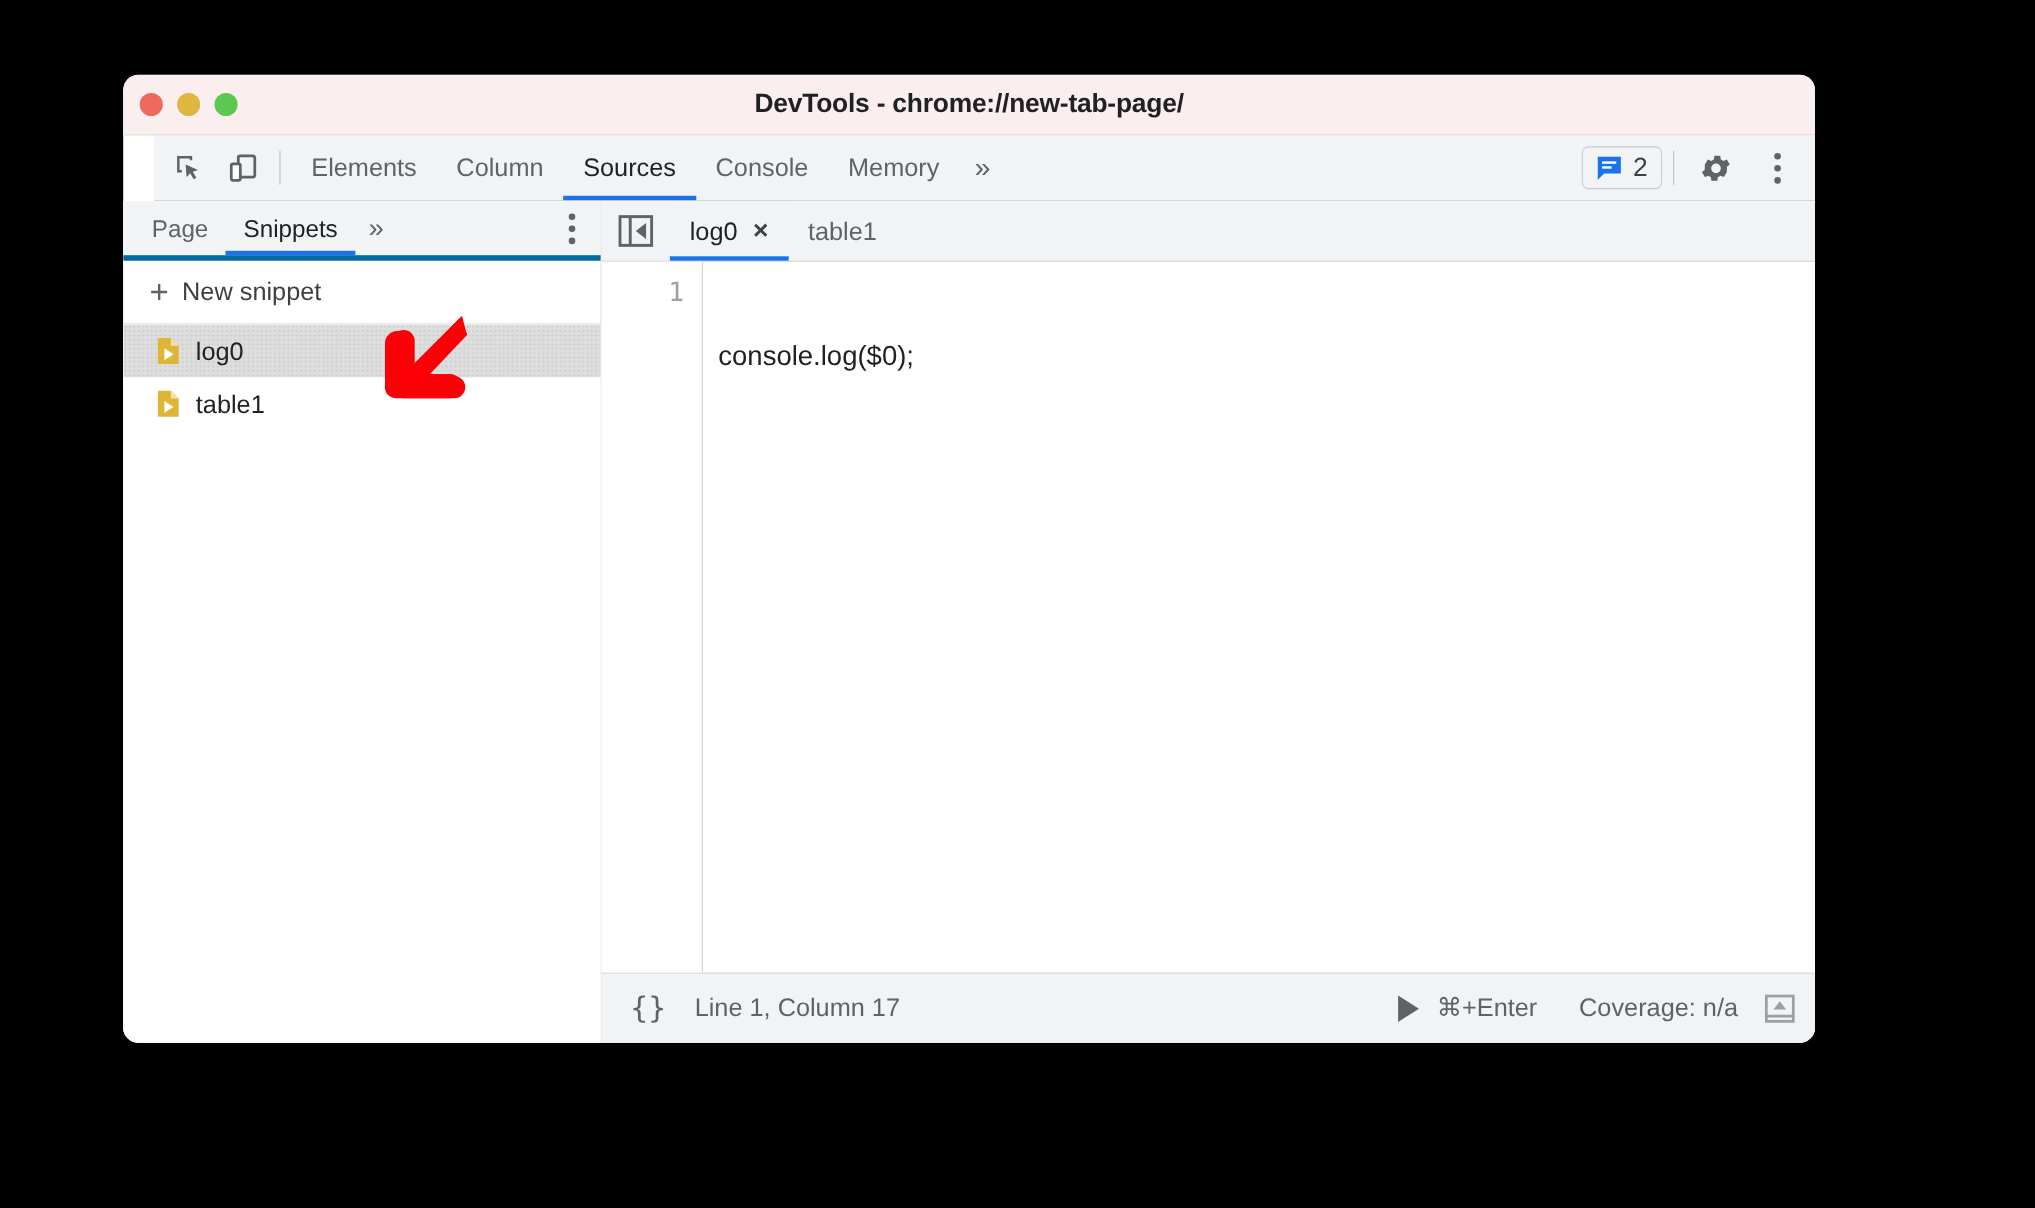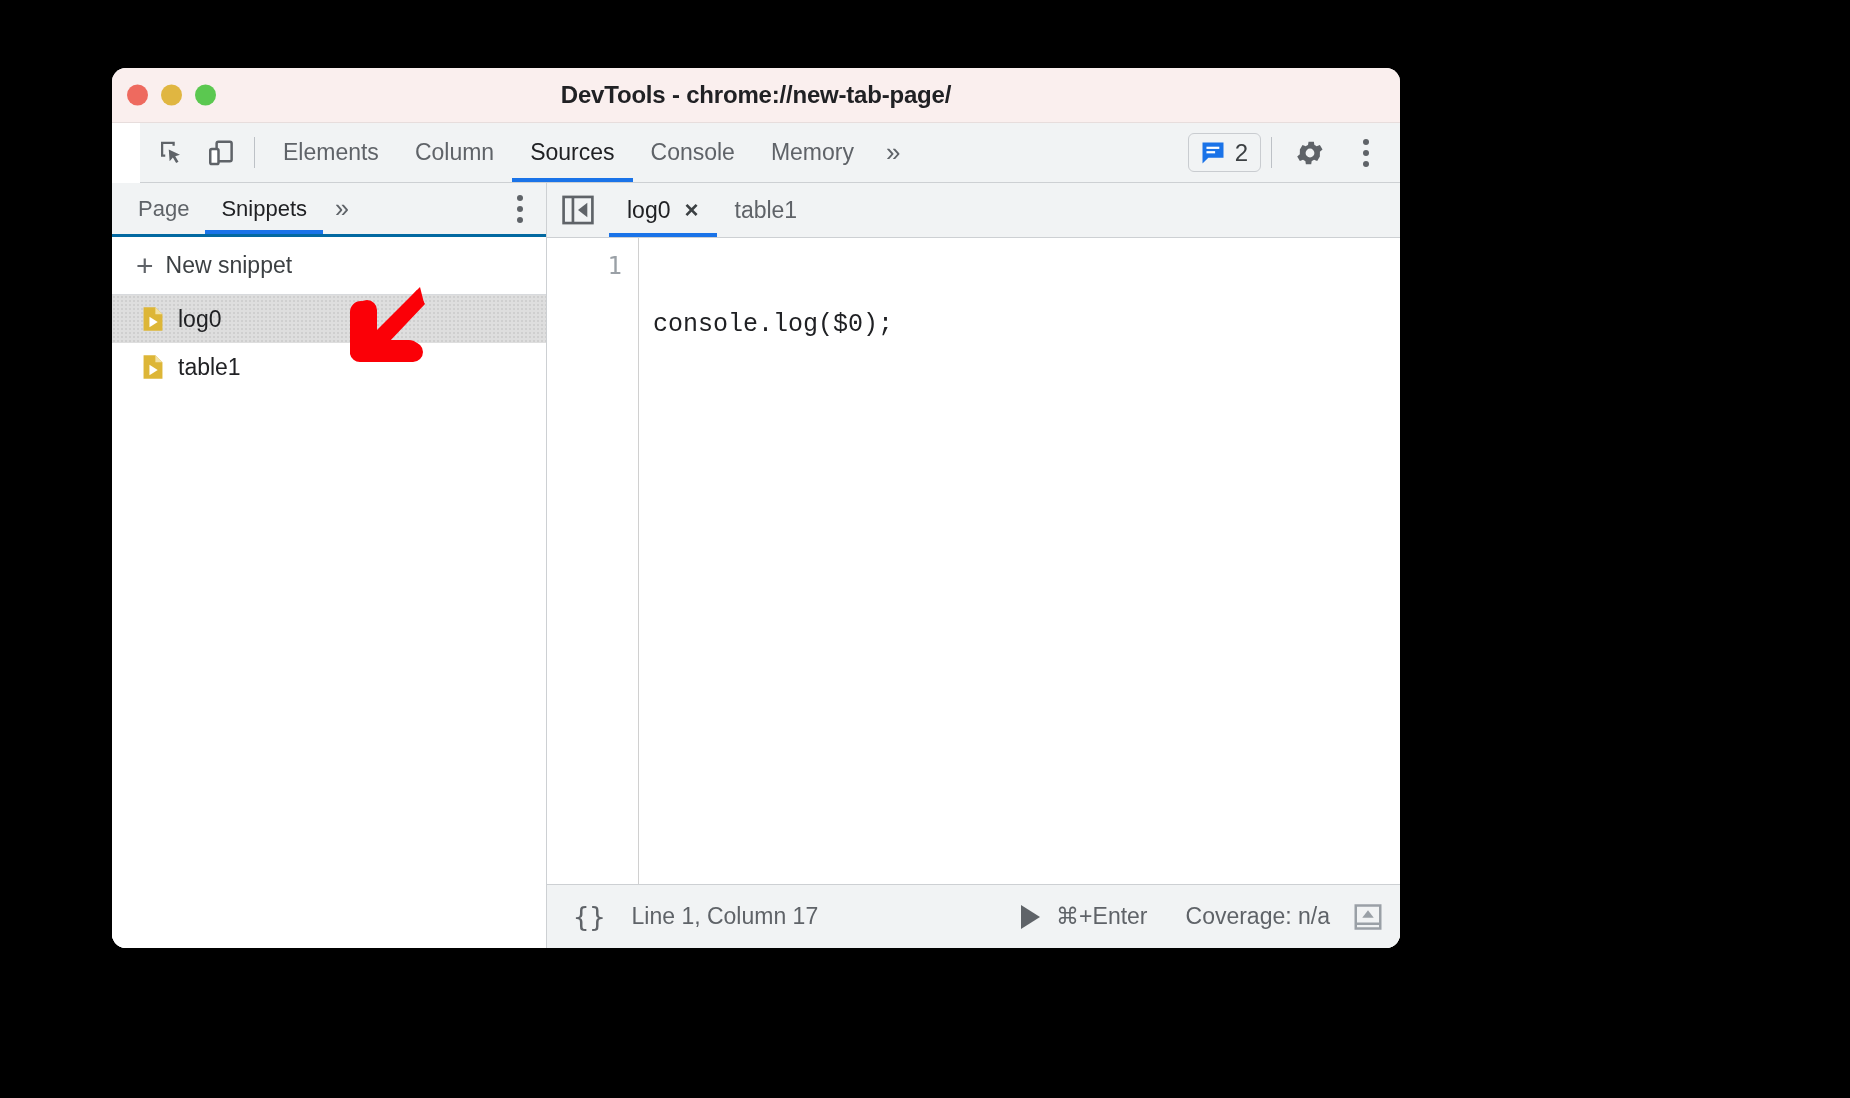--- a/index.html
+++ b/index.html
@@ -17,21 +17,21 @@
     width: 1850px;
     height: 1098px;
     background: #000000;
   }
 
   
   .window {
     position: absolute;
     left: 112px;
     top: 68px;
-    width: 1288px;
+    width: 1538px;
     height: 880px;
     background: #ffffff;
     border-radius: 14px;
     overflow: hidden;
     display: flex;
     flex-direction: column;
   }
 
   
   .titlebar {
@@ -163,21 +163,21 @@
     display: flex;
     flex-direction: column;
     border-right: 1px solid #cdd0d3;
     background: #ffffff;
     min-height: 0;
   }
   .nav-tabbar {
     flex: 0 0 54px;
     height: 54px;
     background: #f1f3f4;
-    border-bottom: 3px solid #0369a1;
+    border-bottom: 5px solid #0369a1;
     display: flex;
     align-items: stretch;
     padding-left: 10px;
     box-sizing: border-box;
   }
   .nav-tab {
     position: relative;
     display: flex;
     align-items: center;
     padding: 0 16px;
@@ -311,21 +311,21 @@
     text-align: right;
     padding-right: 16px;
     font-family: "DejaVu Sans Mono", monospace;
     font-size: 24px;
     color: #9aa0a6;
     background: #ffffff;
   }
   .code-body {
     flex: 1 1 auto;
     padding: 14px 12px 0 14px;
-    font-family: Liberation Mono, monospace;
+    font-family: Liberation Sans, sans-serif;
     font-size: 25px;
     color: #202124;
     white-space: pre;
     min-width: 0;
   }
 
   .status-bar {
     flex: 0 0 64px;
     height: 64px;
     background: #f1f3f4;

